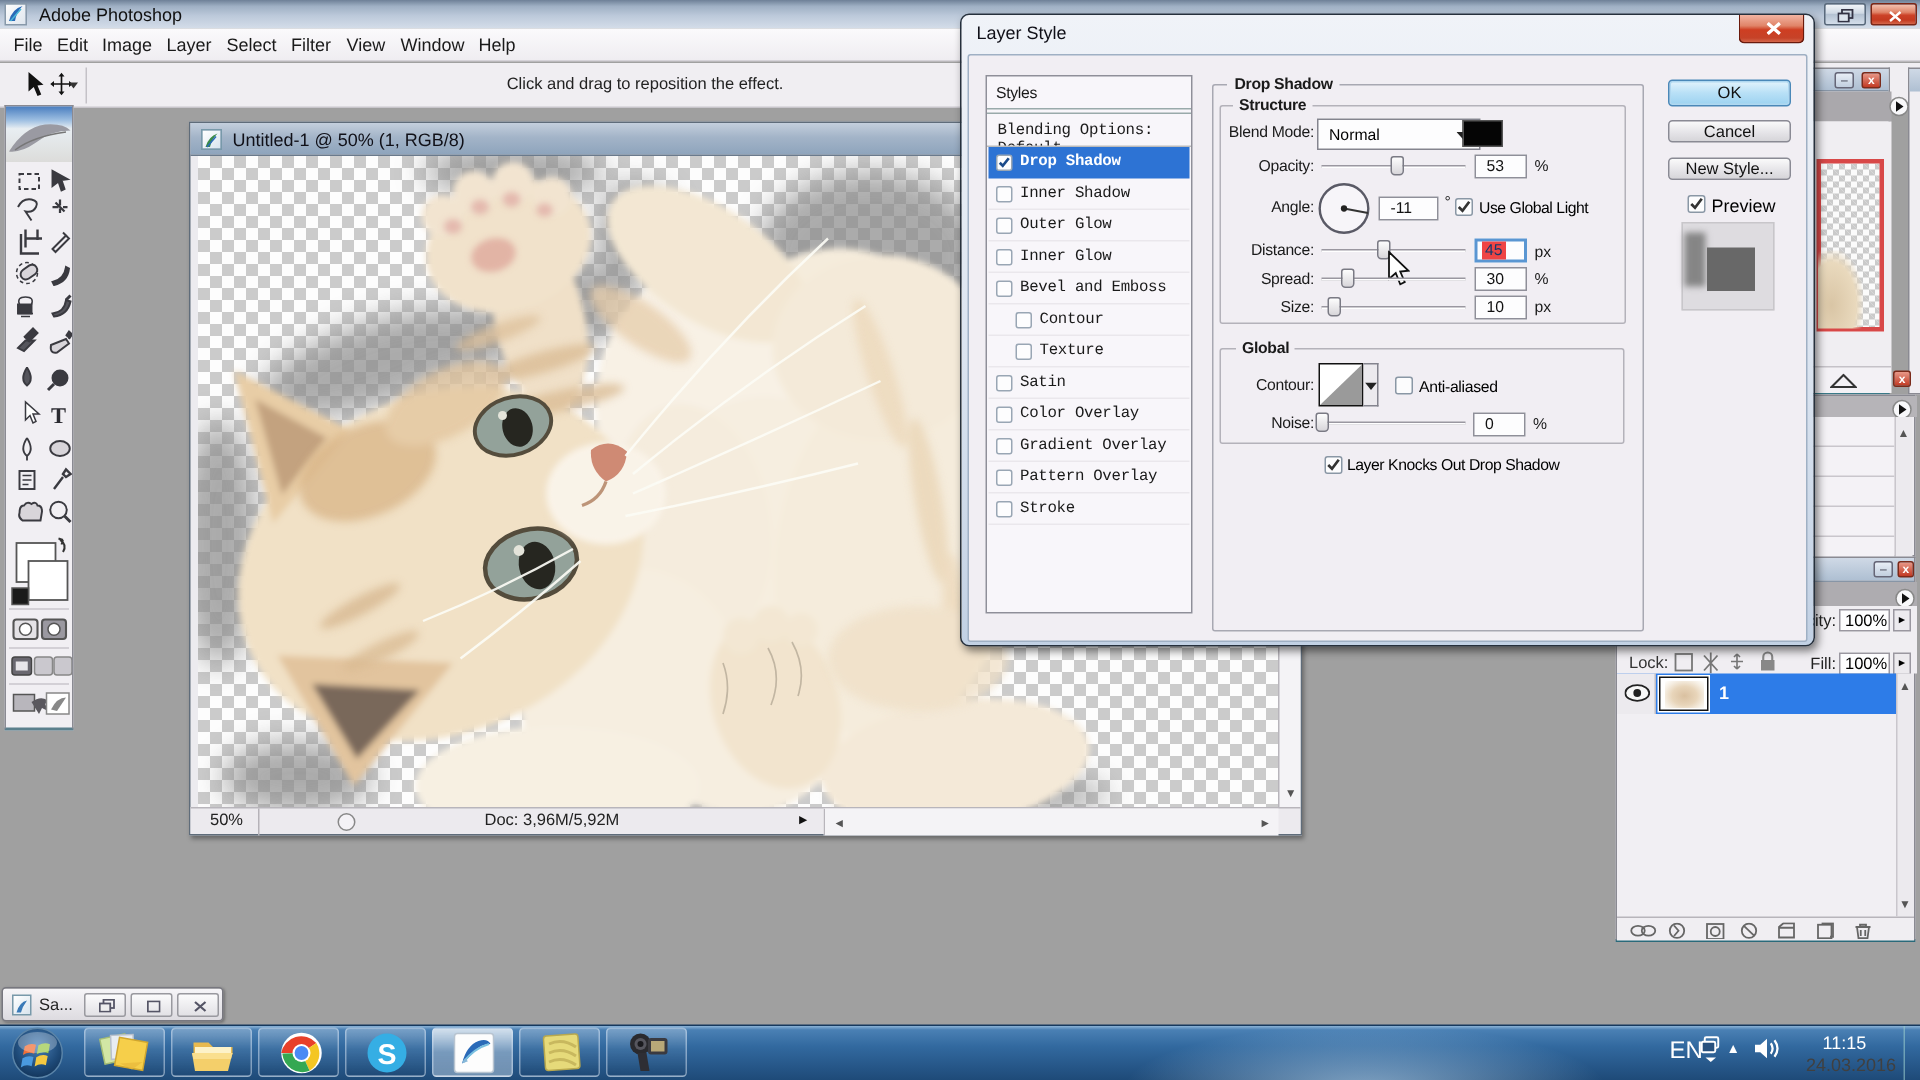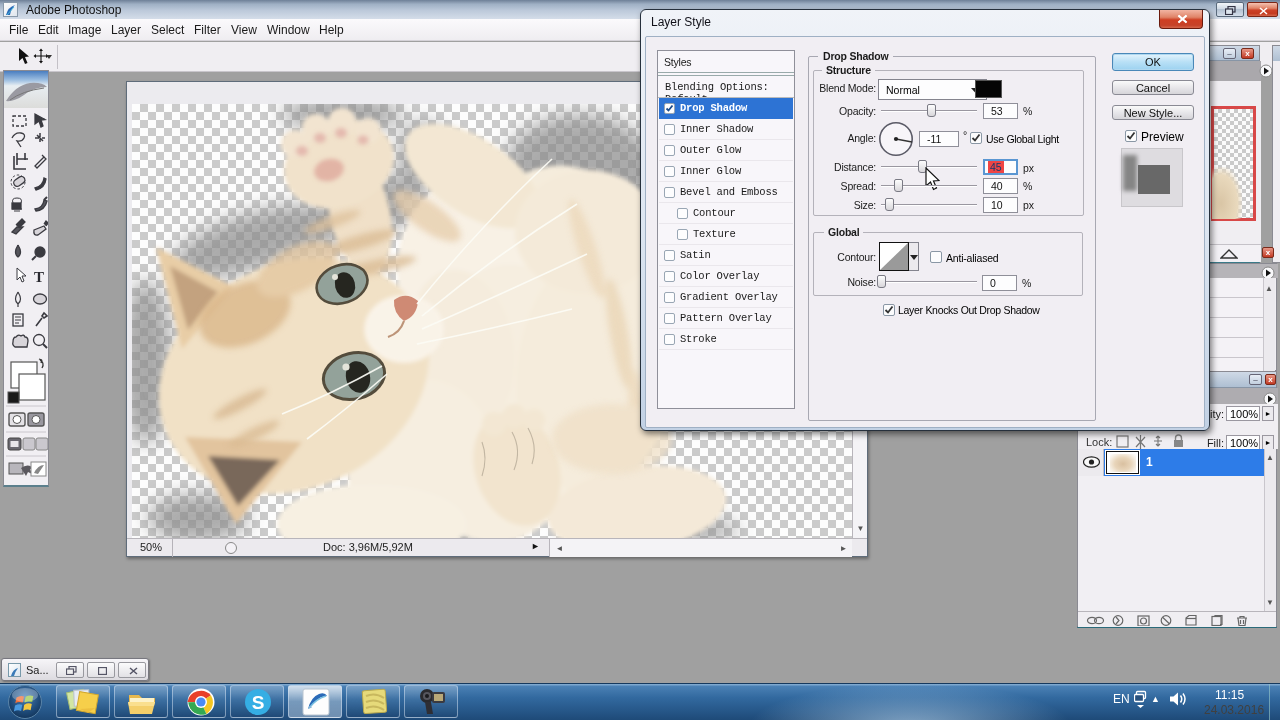--- a/index.html
+++ b/index.html
@@ -133,20 +133,21 @@
 <div class="abs" id="optionsbar">
   <svg class="abs" style="left:12px;top:4px" width="42" height="22" viewBox="0 0 42 22">
     <path d="M7,2 L7,15 L10.5,12 L13,18 L15.5,17 L13,11 L17,10.5 Z" fill="#111"></path>
     <g stroke="#111" stroke-width="1.1" fill="none">
       <path d="M29,4.5 v11 M23.5,10 h11"></path>
       <path d="M29,2.5 l-2,2.5 h4 z M29,17.5 l-2,-2.5 h4 z M21.5,10 l2.5,-2 v4 z M36.5,10 l-2.5,-2 v4 z" fill="#111" stroke="none"></path>
     </g>
     <path d="M34,9 l6,0 l-3,4 z" fill="#333"></path>
   </svg>
   <div class="abs" id="optsep"></div>
+  <div class="abs" id="optmsg">Click and drag to reposition the effect.</div>
 </div>
 
 <div class="abs" id="toolbox">
   <div class="abs" id="tbbanner">
     <svg width="44" height="37">
         <path d="M2,30 Q12,14 26,12 Q38,11 43,16 Q30,16 20,24 Q10,31 2,30 Z" fill="#9a9aa2"></path>
         <path d="M6,29 Q18,20 40,17" stroke="#777" stroke-width="1" fill="none"></path>
       </svg>
   </div>
   <svg id="tbicons" class="abs" style="left:0;top:37px" width="44" height="380" viewBox="0 0 44 380">
@@ -200,20 +201,27 @@
       <line x1="2" y1="348" x2="42" y2="348" stroke="#c9c6cc"></line>
       <rect x="5" y="355" width="14" height="11" fill="#b8b6bc" stroke="#555"></rect>
         <path d="M17,360 q8,-6 14,2 l-5,-1 l2,5 l-4,-2 l-2,4 z" fill="#5a585e"></path>
       <rect x="27" y="354" width="15" height="14" fill="#fff" stroke="#888"></rect>
         <path d="M30,365 q4,-8 10,-8 l-6,9 z" fill="#888"></path>
     </g>
   </svg>
 </div>
 
 <div class="abs" id="docwin">
+  <div class="abs" id="doctitle">
+    <div class="abs dicon"><svg width="12" height="12">
+          <path d="M2,10 Q4,3 10,1 Q6,5 5,10 Z" fill="#3a8a4a"></path>
+          <path d="M3,10 L9,3" stroke="#2a6ab8" stroke-width="1" fill="none"></path>
+        </svg></div>
+    <div class="abs dtext">Untitled-1 @ 50% (1, RGB/8)</div>
+  </div>
   <div class="abs" id="canvas">
   <svg width="720" height="434" viewBox="0 0 720 434">
     <defs>
       <filter id="b2" x="-30%" y="-30%" width="160%" height="160%">
             <feGaussianBlur stdDeviation="2"></feGaussianBlur>
           </filter>
       <filter id="b3" x="-40%" y="-40%" width="180%" height="180%">
             <feGaussianBlur stdDeviation="3"></feGaussianBlur>
           </filter>
       <filter id="b10" x="-60%" y="-60%" width="220%" height="220%">
@@ -543,21 +551,21 @@
       <div class="track" style="left:235px;top:129px;width:96px"></div>
       <div class="thumb" style="left:272px;top:123px"></div>
       <div class="valbox" style="left:337px;top:122px;border:2px solid #5a96d2;padding:0 0 0 3px"><span style="background:#ef4444;color:#123a6e;padding:0 2px">45</span></div>
       <div class="unit" style="left:377px;top:125px">px</div>
       <svg class="abs" style="left:278px;top:130px" width="16" height="24" viewBox="0 0 16 24">
         <path d="M2,1 L2,19 L6.5,15 L9.5,22.5 L12.5,21 L9.5,14 L15,13.5 Z" fill="#fff" stroke="#111" stroke-width="1.2"></path>
       </svg>
       <div class="dlabel" style="left:130px;top:143px;width:100px">Spread:</div>
       <div class="track" style="left:235px;top:148px;width:96px"></div>
       <div class="thumb" style="left:248px;top:142px"></div>
-      <div class="valbox" style="left:337px;top:141px">40</div>
+      <div class="valbox" style="left:337px;top:141px">30</div>
       <div class="unit" style="left:377px;top:143px">%</div>
       <div class="dlabel" style="left:130px;top:162px;width:100px">Size:</div>
       <div class="track" style="left:235px;top:167px;width:96px"></div>
       <div class="thumb" style="left:239px;top:161px"></div>
       <div class="valbox" style="left:337px;top:160px">10</div>
       <div class="unit" style="left:377px;top:162px">px</div>
       <div class="grp" style="left:167px;top:195px;width:270px;height:64px"></div>
       <div class="abs dlabel bold" style="left:178px;top:189px;background:#f1eef3;padding:0 4px">Global</div>
       <div class="dlabel" style="left:130px;top:214px;width:100px">Contour:</div>
       <div class="abs" style="left:233px;top:205px;width:30px;height:29px;background:#fff;border:1px solid #111">
@@ -689,21 +697,21 @@
   <svg class="abs" style="left:417px;top:686px" width="32" height="32" viewBox="0 0 32 32">
     <circle cx="10" cy="10" r="7" fill="#2a2a2e"></circle>
       <circle cx="10" cy="10" r="4" fill="#56565e"></circle>
     <rect x="15" y="6" width="13" height="11" rx="2" fill="#3a3a40"></rect>
     <rect x="17" y="8" width="9" height="7" fill="#b8a878"></rect>
     <path d="M8,16 l6,0 2,12 -6,0 z" fill="#2e2e34"></path>
     <circle cx="10" cy="10" r="2" fill="#1a1a1e"></circle>
   </svg>
 </div>
 <div id="tray">
-  <span class="abs" style="left:1113px;top:692px;color:#fff;font-size:12px">EN</span>
+  <span class="abs" style="left:1113px;top:692px;color:#fff;font-size:16px">EN</span>
   <svg class="abs" style="left:1134px;top:690px" width="13" height="18">
       <rect x="2.5" y="1.5" width="9" height="7" rx="1" fill="none" stroke="#fff" stroke-width="1.3"></rect>
       <rect x="0.5" y="4.5" width="9" height="7" rx="1" fill="#28517e" stroke="#fff" stroke-width="1.3"></rect>
       <path d="M3,15 h7 l-3.5,3 z" fill="#fff"></path>
     </svg>
   <span class="abs" style="left:1151px;top:694px;color:#fff;font-size:9px">▲</span>
   <svg class="abs" style="left:1170px;top:692px" width="17" height="14" viewBox="0 0 17 14">
       <path d="M0,4.5 h3.5 L8,0.5 V13.5 L3.5,9.5 H0 Z" fill="#fff"></path>
       <path d="M10.5,3.5 q2.5,3.5 0,7 M13,1.5 q4,5.5 0,11" stroke="#fff" stroke-width="1.5" fill="none"></path>
     </svg>

